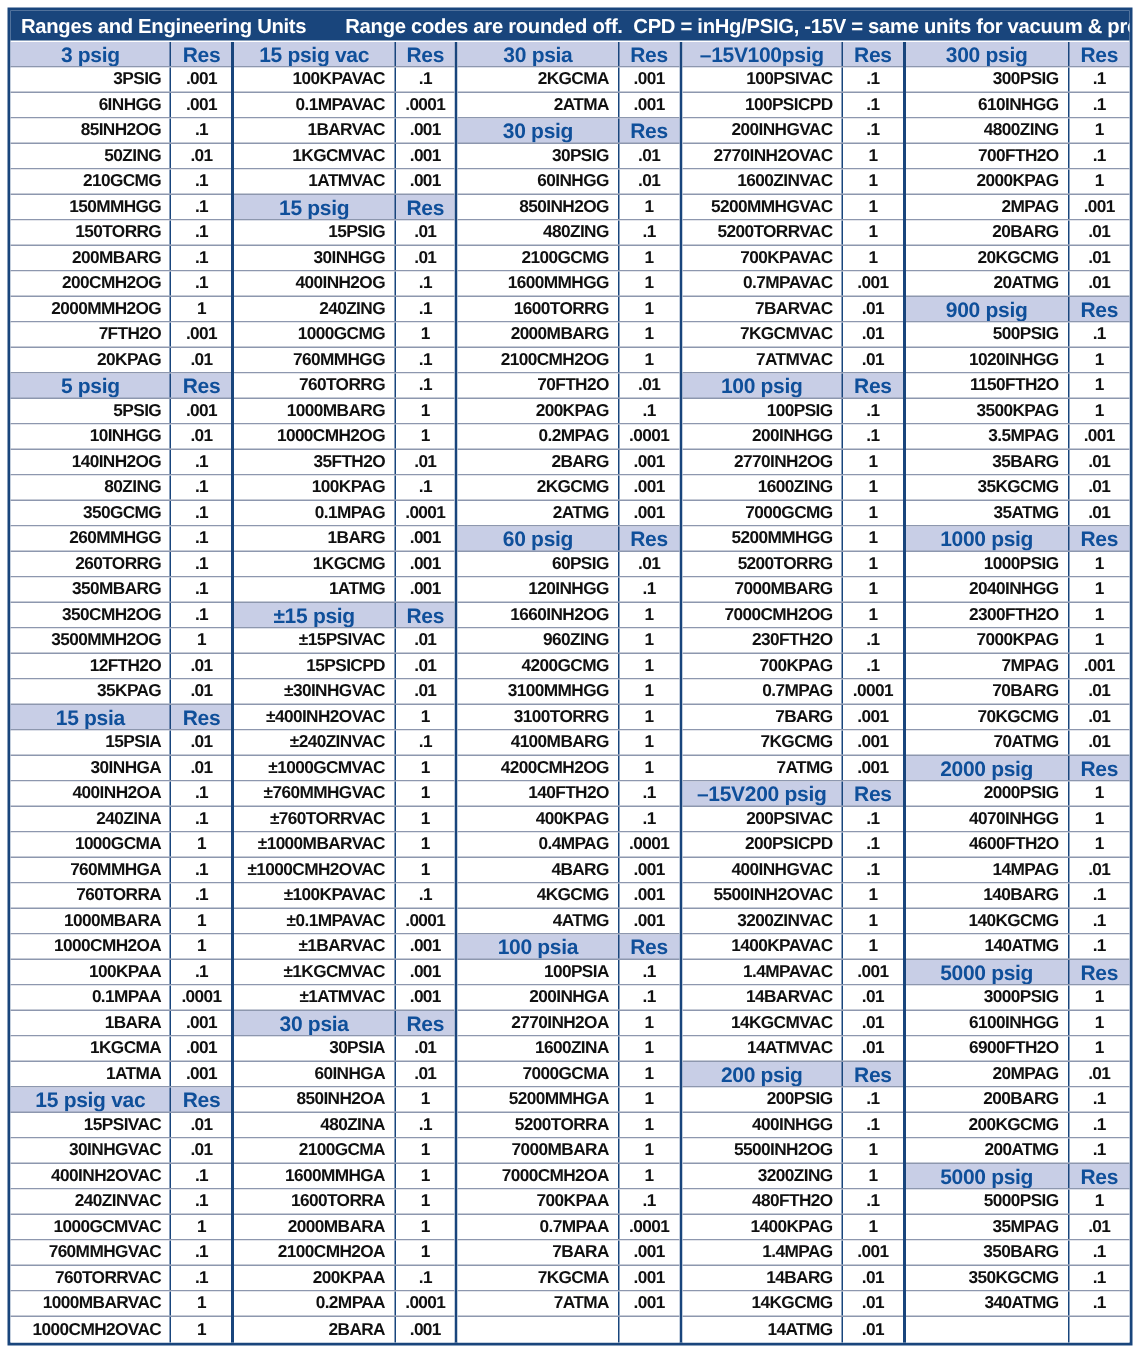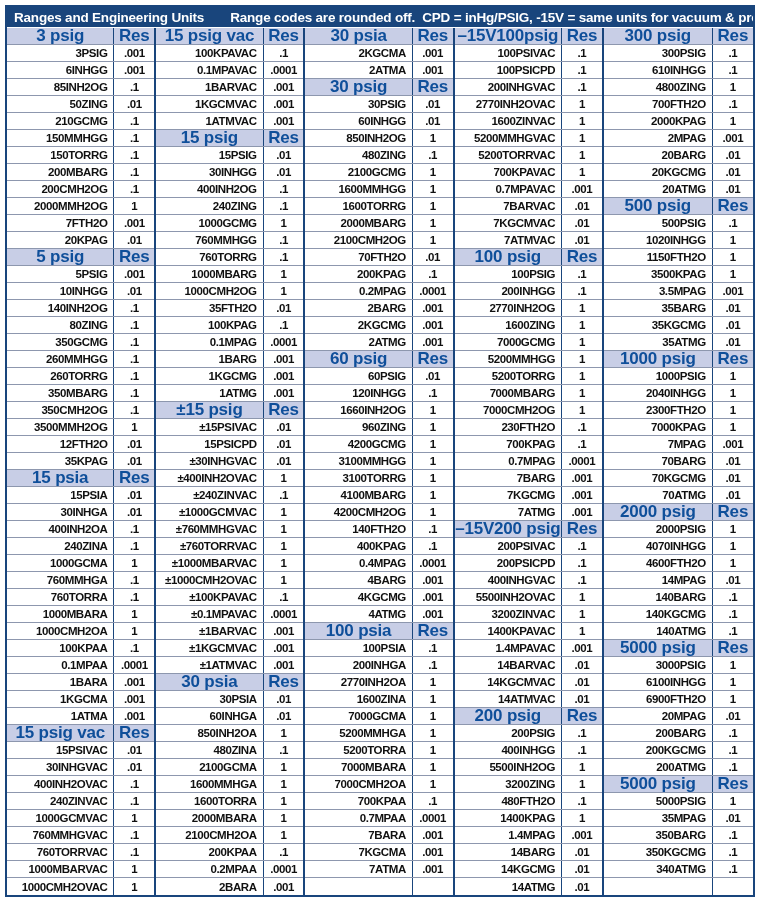--- a/index.html
+++ b/index.html
@@ -72,21 +72,21 @@
     border-right:1.5px solid #19457c;
   }
   .cell.res {
     flex:0 0 27%;
     justify-content:center;
     padding:0 1px;
   }
   .row.sec { background:#c8cee6; }
   .row.sec .cell {
     color:#0f4f9a;
-    font-size:17px;
+    font-size:14px;
     letter-spacing:-0.2px;
   }
   .row.sec .cell.range { justify-content:center; padding-right:0; }
 </style>
 </head>
 <body>
 
 <div class="page">
   <div class="table-frame">
     <div class="titlebar">
@@ -953,21 +953,21 @@
           </div>
           <div class="row">
             <div class="cell range">20KGCMG</div>
             <div class="cell res">.01</div>
           </div>
           <div class="row">
             <div class="cell range">20ATMG</div>
             <div class="cell res">.01</div>
           </div>
           <div class="row sec">
-            <div class="cell range">500 psig</div>
+            <div class="cell range">900 psig</div>
             <div class="cell res">Res</div>
           </div>
           <div class="row">
             <div class="cell range">500PSIG</div>
             <div class="cell res">.1</div>
           </div>
           <div class="row">
             <div class="cell range">1020INHGG</div>
             <div class="cell res">1</div>
           </div>

